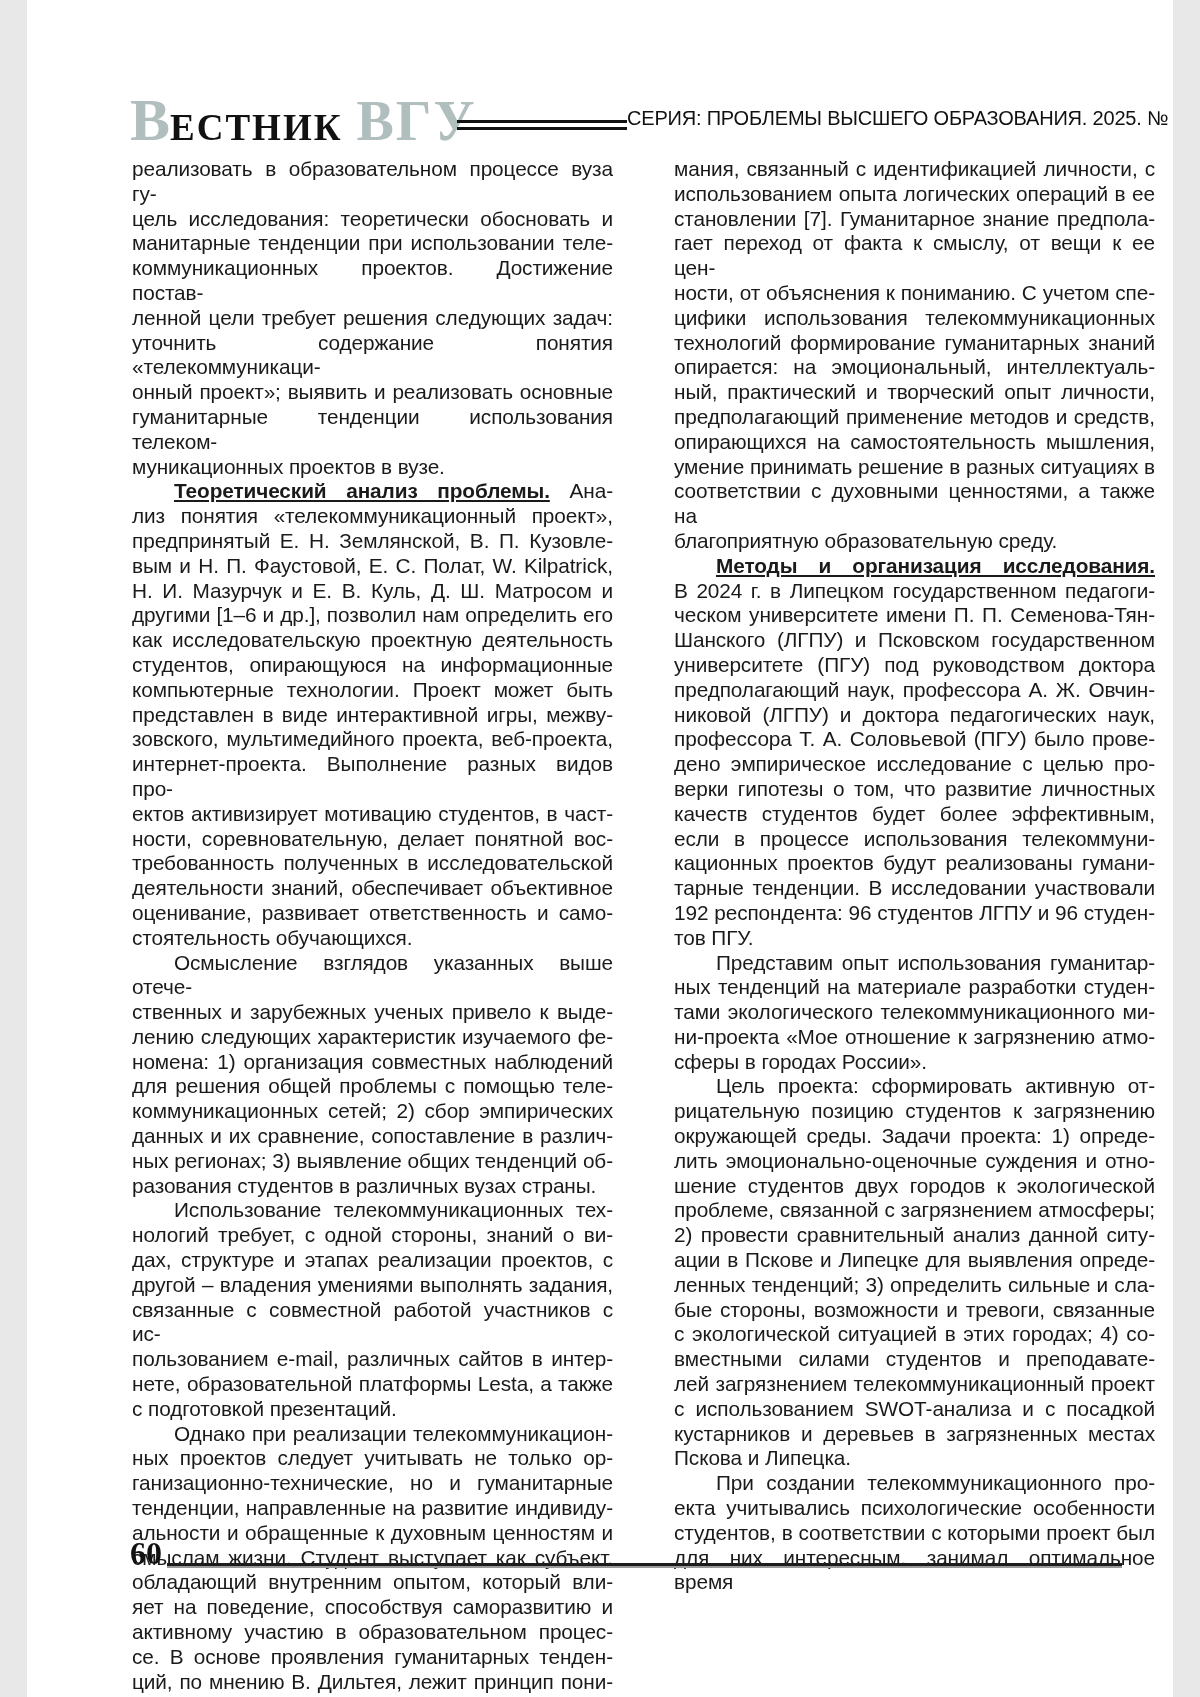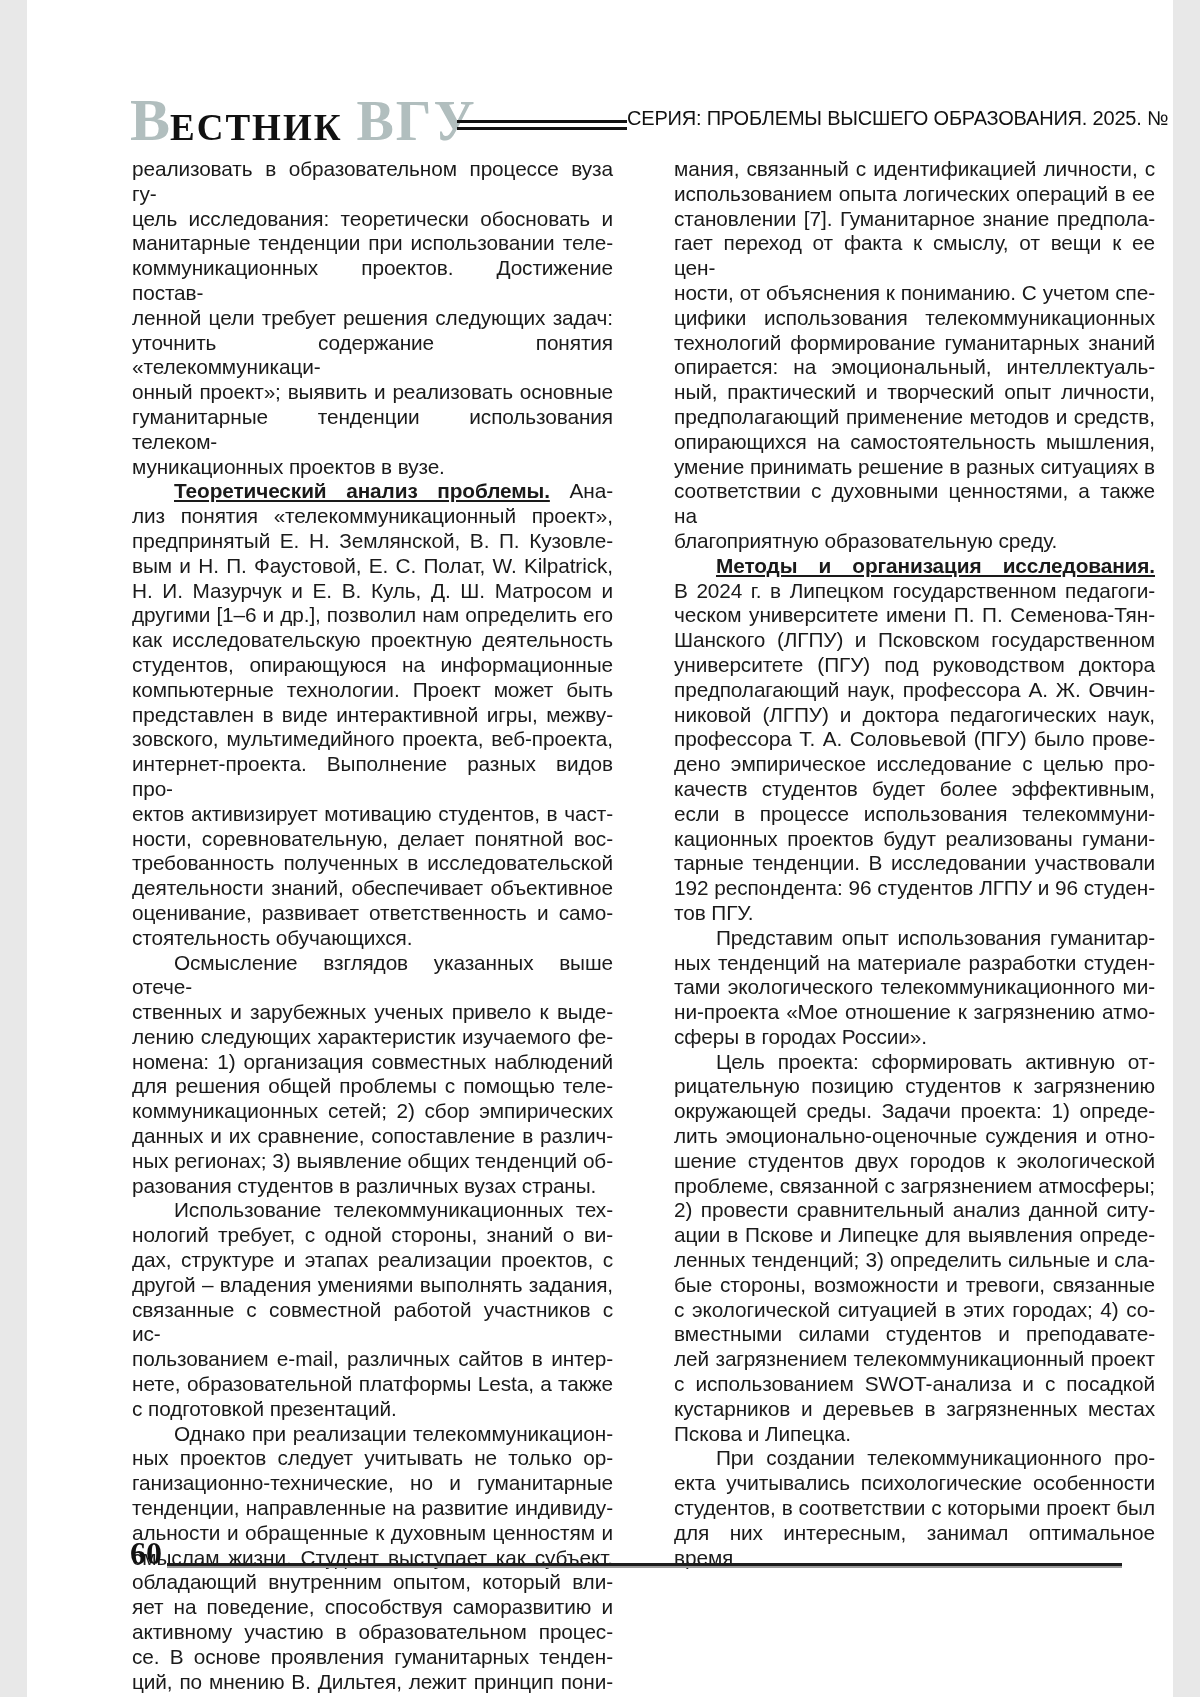--- a/index.html
+++ b/index.html
@@ -162,20 +162,21 @@
         <div class="para">
           <div class="line indent"><b>Методы и организация исследования.</b></div>
           <div class="line"><span>В 2024 г. в Липецком государственном педагоги-</span></div>
           <div class="line"><span>ческом университете имени П. П. Семенова-Тян-</span></div>
           <div class="line"><span>Шанского (ЛГПУ) и Псковском государственном</span></div>
           <div class="line"><span>университете (ПГУ) под руководством доктора</span></div>
           <div class="line"><span>предполагающий наук, профессора А. Ж. Овчин-</span></div>
           <div class="line"><span>никовой (ЛГПУ) и доктора педагогических наук,</span></div>
           <div class="line"><span>профессора Т. А. Соловьевой (ПГУ) было прове-</span></div>
           <div class="line"><span>дено эмпирическое исследование с целью про-</span></div>
+          <div class="line"><span>верки гипотезы о том, что развитие личностных</span></div>
           <div class="line"><span>качеств студентов будет более эффективным,</span></div>
           <div class="line"><span>если в процессе использования телекоммуни-</span></div>
           <div class="line"><span>кационных проектов будут реализованы гумани-</span></div>
           <div class="line"><span>тарные тенденции. В исследовании участвовали</span></div>
           <div class="line"><span>192 респондента: 96 студентов ЛГПУ и 96 студен-</span></div>
           <div class="line endline"><span>тов ПГУ.</span></div>
         </div>
         <div class="para">
           <div class="line indent"><span>Представим опыт использования гуманитар-</span></div>
           <div class="line"><span>ных тенденций на материале разработки студен-</span></div>

